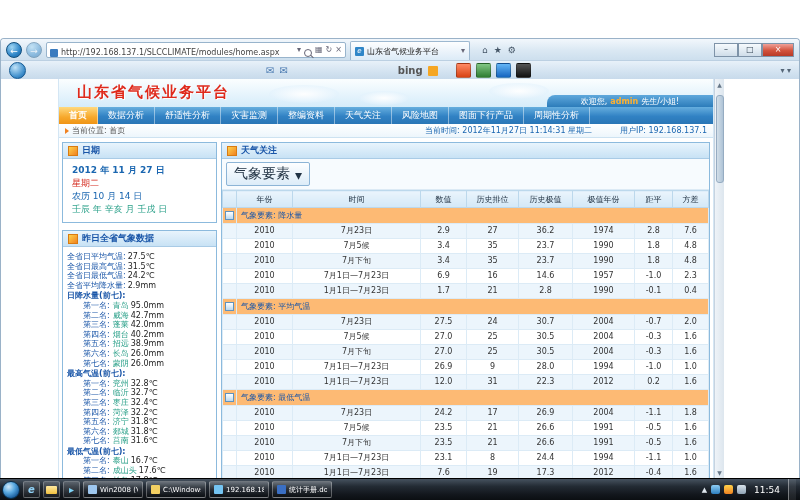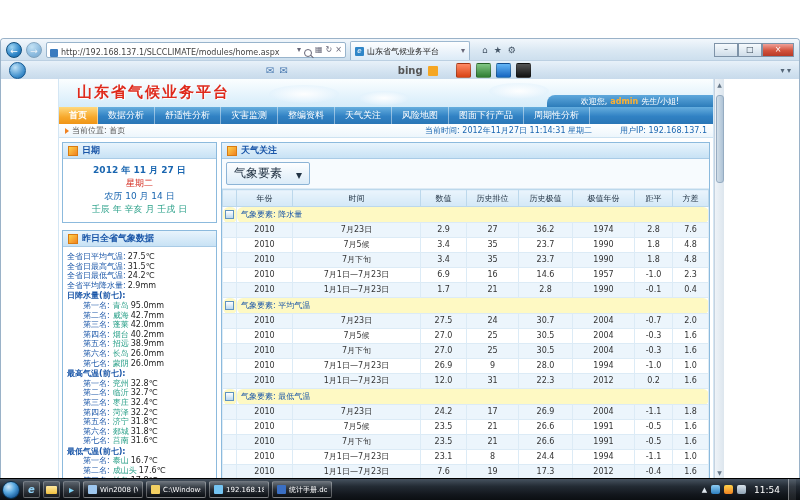--- a/index.html
+++ b/index.html
@@ -54,46 +54,46 @@
   .infobar{height:13px;background:linear-gradient(#ffffff,#edf6fc);border-bottom:1px solid #cde2f1;display:flex;align-items:center;font-size:8px;padding:0 6px;color:#555;}
   .bullet{width:0;height:0;border-left:4px solid #f08222;border-top:3px solid transparent;border-bottom:3px solid transparent;margin-right:3px;}
   .infobar .right{margin-left:auto;color:#1a66b0;display:flex;gap:28px;white-space:nowrap;}
 
   .content{display:flex;gap:4px;padding:4px 3px 0;height:337px;overflow:hidden;}
   .sidebar{width:155px;flex:none;display:flex;flex-direction:column;gap:7px;height:337px;overflow:hidden;}
   .panel{border:1px solid #8cbadd;background:#fff;box-sizing:border-box;}
   .panel-h{height:15px;background:linear-gradient(#e8f4fc,#c8e2f5);border-bottom:1px solid #a9cbe6;display:flex;align-items:center;gap:4px;padding:0 5px;font-size:9px;font-weight:bold;color:#1a56a8;}
   .panel-h .pico{width:8px;height:8px;background:linear-gradient(135deg,#ffd24a,#f08222);border:1px solid #d97b12;flex:none;}
 
-  .date-body{padding:5px 9px 6px;text-align:center;font-size:9px;line-height:13px;}
+  .date-body{padding:5px 9px 6px;text-align:left;font-size:9px;line-height:13px;}
   .date-line{color:#1a66b0;font-weight:bold;}
   .weekday{color:#d42a1e;}
   .lunar{color:#1a66b0;}
   .ganzhi{color:#2aa089;}
 
   .weather{flex:1;overflow:hidden;}
   .weather-body{padding:5px 4px;font-size:8px;line-height:9.6px;overflow:hidden;}
   .stat{display:flex;white-space:nowrap;}
   .stat .lbl{color:#1a56a8;}
   .stat .val{color:#222;margin-left:2px;}
   .rank-title{color:#1a56a8;font-weight:bold;margin-top:1px;}
   .rank-item{display:flex;padding-left:16px;white-space:nowrap;}
   .rank-item .rk{color:#1a56a8;}
   .rank-item .st{color:#2aa089;margin-left:3px;}
   .rank-item .vl{color:#222;margin-left:2px;}
 
   .main{flex:1;min-width:0;height:337px;}
   .main .panel{height:337px;overflow:hidden;display:flex;flex-direction:column;}
   .filter-row{padding:3px 4px;background:#f7fbfe;border-bottom:1px solid #dceaf5;flex:none;}
-  .filter-btn{display:inline-flex;align-items:flex-end;gap:14px;font-size:12px;color:#234;background:linear-gradient(#fdfeff,#dcecf8);border:1px solid #8cb4d6;border-radius:2px;padding:2px 7px;}
+  .filter-btn{display:inline-flex;align-items:flex-end;gap:5px;font-size:14px;color:#234;background:linear-gradient(#fdfeff,#dcecf8);border:1px solid #8cb4d6;border-radius:2px;padding:2px 7px;}
   .tablewrap{flex:1;overflow:hidden;}
   table{width:100%;border-collapse:collapse;table-layout:fixed;font-size:8px;}
   th{background:linear-gradient(#eaf4fc,#d3e8f7);border:1px solid #bcd8ec;font-weight:normal;color:#234;height:14px;white-space:nowrap;overflow:hidden;}
   td{border:1px solid #dcebf6;height:12px;text-align:center;color:#333;white-space:nowrap;overflow:hidden;line-height:12px;}
-  tr.section td{background:#fef9c3;color:#1a56a8;height:13px;border-radius:6px;}
+  tr.section td{background:#fdba74;color:#1a56a8;height:13px;}
   tr.section td.sectitle{text-align:left;padding-left:4px;}
   .secico{display:inline-block;width:7px;height:7px;background:linear-gradient(#fff,#bcd8ee);border:1px solid #5f93c0;vertical-align:middle;}
   tr.alt td{background:#ecf5fc;}
   tr.section td.sec0{text-align:center;}
 
   
   .taskbar{position:absolute;left:0;top:478px;width:800px;height:22px;background:linear-gradient(#46525f,#232b34 35%,#12161c 75%,#0b0e12);border-top:1px solid #000;display:flex;align-items:center;padding:0 2px;gap:3px;box-sizing:border-box;}
   .orb{width:18px;height:18px;border-radius:50%;background:radial-gradient(circle at 35% 30%,#d2eaf9,#58a8e0 40%,#1b5f9e 75%,#0c3a68);border:1px solid #08304f;flex:none;box-sizing:border-box;}
   .tb-ico{width:17px;height:17px;border-radius:2px;border:1px solid rgba(255,255,255,.25);background:linear-gradient(rgba(255,255,255,.18),rgba(255,255,255,.04));color:#fff;font-size:10px;text-align:center;line-height:16px;flex:none;box-sizing:border-box;}
   .tb-ico .eg{font-style:italic;color:#8fd0f5;font-weight:bold;}

